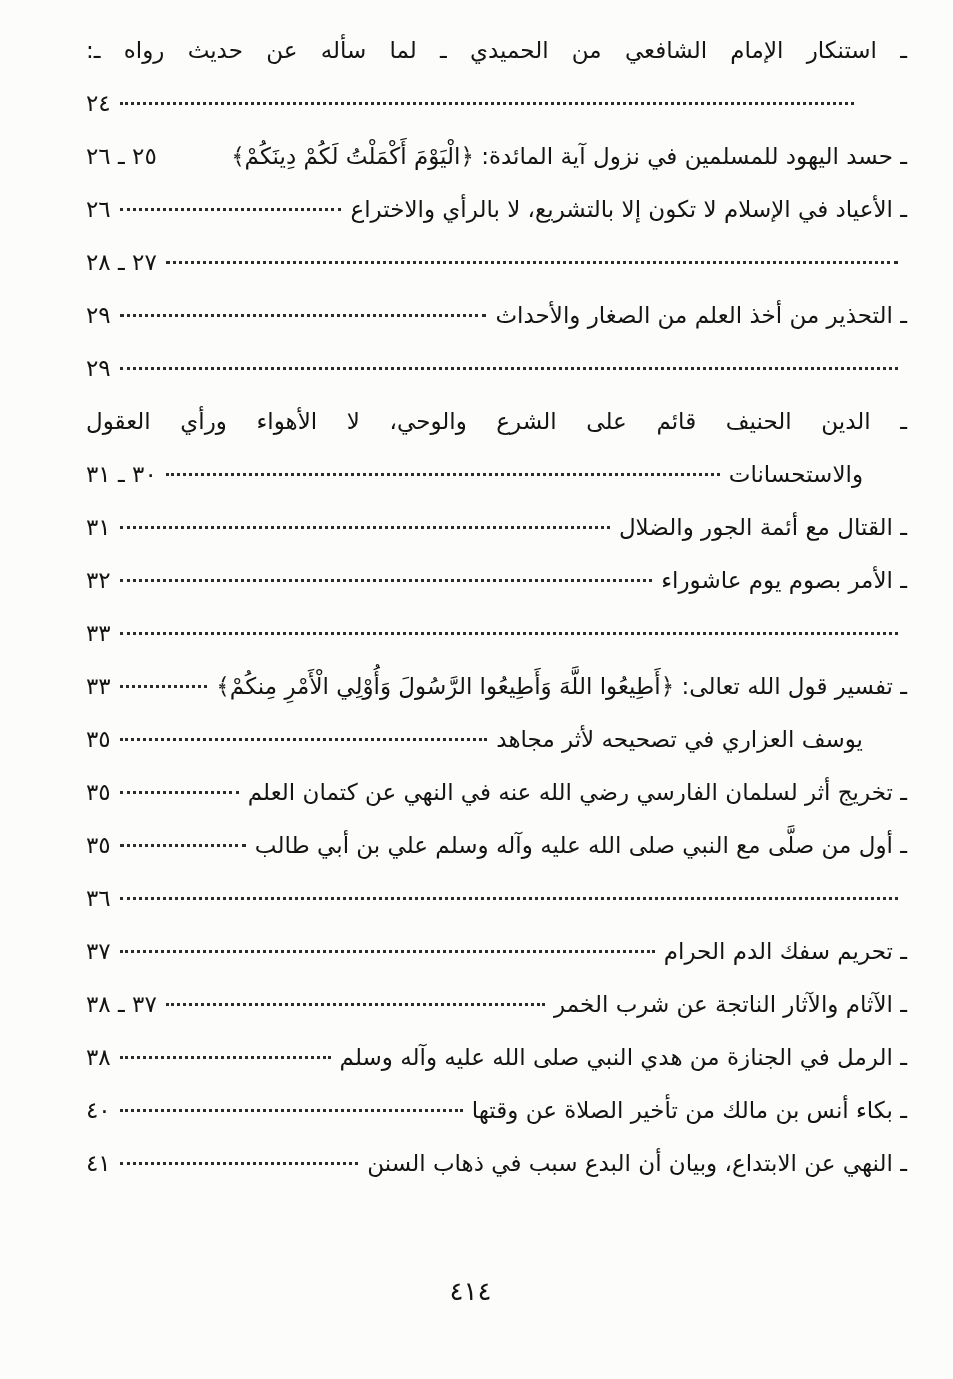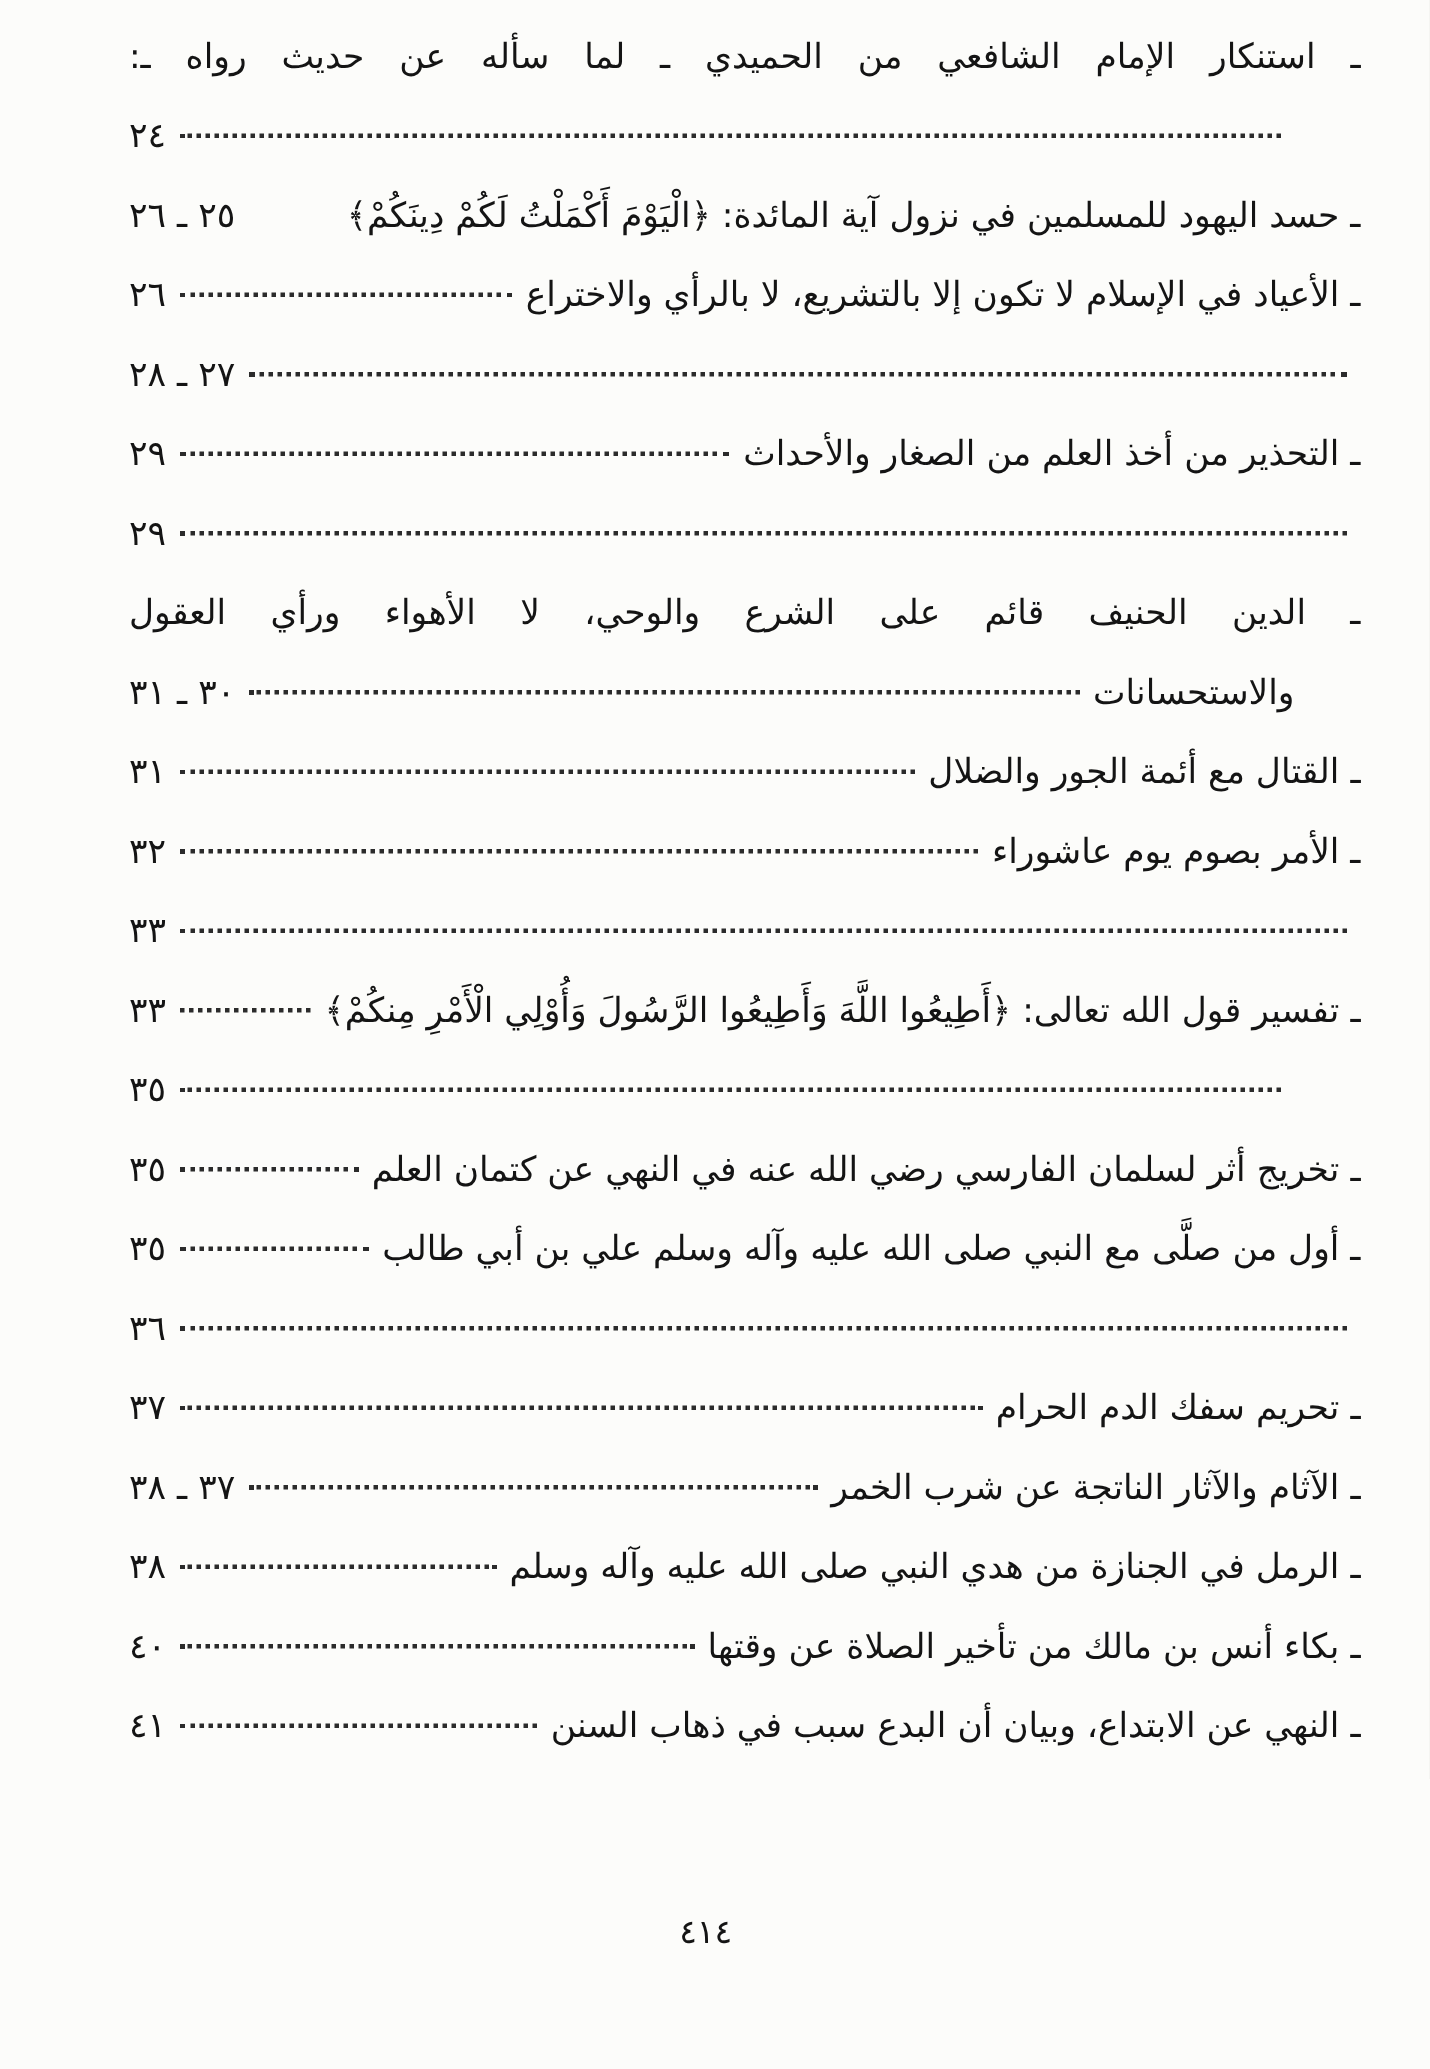--- a/index.html
+++ b/index.html
@@ -14,21 +14,21 @@
     font-family: "DejaVu Sans", sans-serif;
   }
   .page {
     position: relative;
     width: 953px;
     height: 1379px;
     background: #fcfcfa;
     color: #141414;
     direction: rtl;
     box-sizing: border-box;
-    padding: 12px 46px 0 86px;
+    padding: 24px 46px 0 86px;
   }
   .toc { width: 100%; }
   .toc-entry { width: 100%; }
   .toc-line {
     display: flex;
     align-items: baseline;
     height: 53px;
     line-height: 53px;
     font-size: 23px;
     white-space: nowrap;
@@ -61,21 +61,21 @@
   .toc-page {
     flex: 0 0 auto;
     white-space: nowrap;
   }
   .footer {
     position: absolute;
     left: 0;
     right: 12px;
     top: 1276px;
     text-align: center;
-    font-size: 22px;
+    font-size: 26px;
     color: #141414;
   }
 </style>
 </head>
 <body>
 
 <div class="page">
   <div class="toc" id="toc">
       <div class="toc-entry">
         <div class="toc-line pre">ـ استنكار الإمام الشافعي من الحميدي ـ لما سأله عن حديث رواه ـ:</div>
@@ -147,20 +147,21 @@
       </div>
       <div class="toc-entry">
         <div class="toc-line main">
           <span class="toc-text">ـ تفسير قول الله تعالى: ﴿أَطِيعُوا اللَّهَ وَأَطِيعُوا الرَّسُولَ وَأُوْلِي الْأَمْرِ مِنكُمْ﴾</span>
           <span class="toc-dots"></span>
           <span class="toc-page">٣٣</span>
         </div>
       </div>
       <div class="toc-entry">
         <div class="toc-line main indent">
+          <span class="toc-text">يوسف العزاري في تصحيحه لأثر مجاهد</span>
           <span class="toc-dots"></span>
           <span class="toc-page">٣٥</span>
         </div>
       </div>
       <div class="toc-entry">
         <div class="toc-line main">
           <span class="toc-text">ـ تخريج أثر لسلمان الفارسي رضي الله عنه في النهي عن كتمان العلم</span>
           <span class="toc-dots"></span>
           <span class="toc-page">٣٥</span>
         </div>

